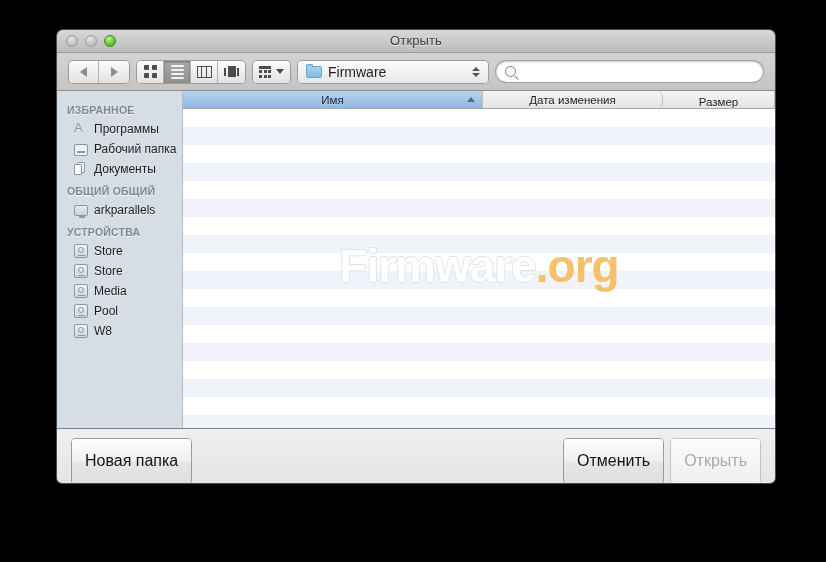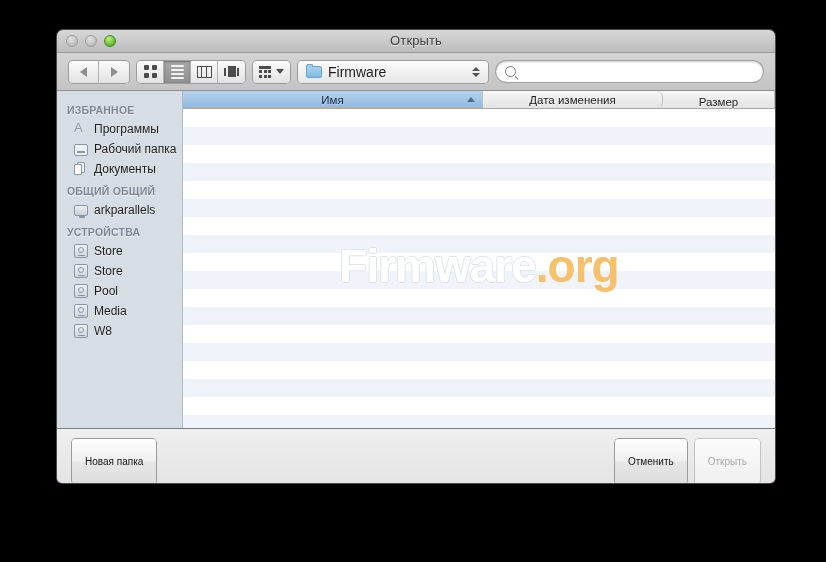--- a/index.html
+++ b/index.html
@@ -471,21 +471,21 @@
     display: flex;
     align-items: center;
     padding: 0 15px;
     box-sizing: border-box;
   }
   .spacer { flex: 1; }
   .btn {
     height: 21px;
     padding: 12px 13px;
     border-radius: 4px;
-    font-size: 10px;
+    font-size: 16px;
     color: #141414;
     background: linear-gradient(to bottom, #fdfdfd 0%, #f0f0f0 48%, #e6e6e6 52%, #dedede 100%);
     box-shadow: 0 0 0 1px #9a9a9a, 0 1px 1px rgba(0,0,0,0.12), inset 0 1px 0 rgba(255,255,255,0.85);
     display: flex;
     align-items: center;
     justify-content: center;
     white-space: nowrap;
     margin-top: 8px;
   }
   .btn.disabled {
@@ -611,25 +611,25 @@
         <div class="sb-item">
           <span class="sbico ico-drive"></span>
           <span>Store</span>
         </div>
         <div class="sb-item">
           <span class="sbico ico-drive"></span>
           <span>Store</span>
         </div>
         <div class="sb-item">
           <span class="sbico ico-drive"></span>
+          <span>Media</span>
+        </div>
+        <div class="sb-item">
+          <span class="sbico ico-drive"></span>
           <span>Pool</span>
-        </div>
-        <div class="sb-item">
-          <span class="sbico ico-drive"></span>
-          <span>Media</span>
         </div>
         <div class="sb-item">
           <span class="sbico ico-drive"></span>
           <span>W8</span>
         </div>
       </div>
 
       <div class="filearea">
 
         <div class="colheader">

